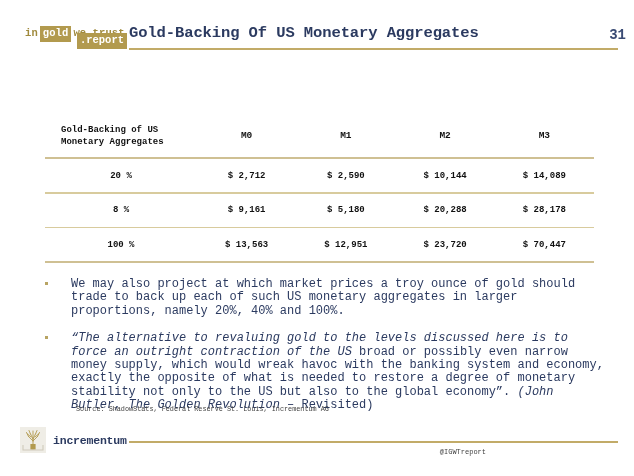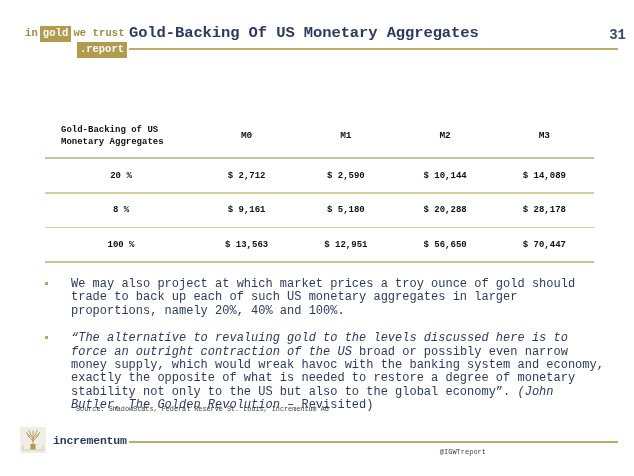--- a/index.html
+++ b/index.html
@@ -38,21 +38,21 @@
     font-weight: 700;
   }
   #logo-line1 {
     position: absolute;
     left: 0; top: 0;
     white-space: nowrap;
     letter-spacing: 0.1px;
   }
   #logo-line2 {
     position: absolute;
-    right: 0; top: 16px;
+    right: 0; top: 7px;
     white-space: nowrap;
   }
   .logo-plain {
     color: #a08a3c;
     padding: 1px 1px;
   }
   .logo-box {
     display: inline-block;
     background: #b29a4e;
     color: #ffffff;
@@ -269,21 +269,21 @@
       <div class="c-num">$ 20,288</div>
       <div class="c-num">$ 28,178</div>
     </div>
 
     <div class="t-rule"></div>
 
     <div class="t-row t-body">
       <div class="c-label val">100 %</div>
       <div class="c-num">$ 13,563</div>
       <div class="c-num">$ 12,951</div>
-      <div class="c-num">$ 56,650</div>
+      <div class="c-num">$ 23,720</div>
       <div class="c-num">$ 70,447</div>
     </div>
 
     <div class="t-rule thick"></div>
   </div>
 
   <div id="bullets">
 
     <div class="bullet">
       <div class="bullet-mark">

